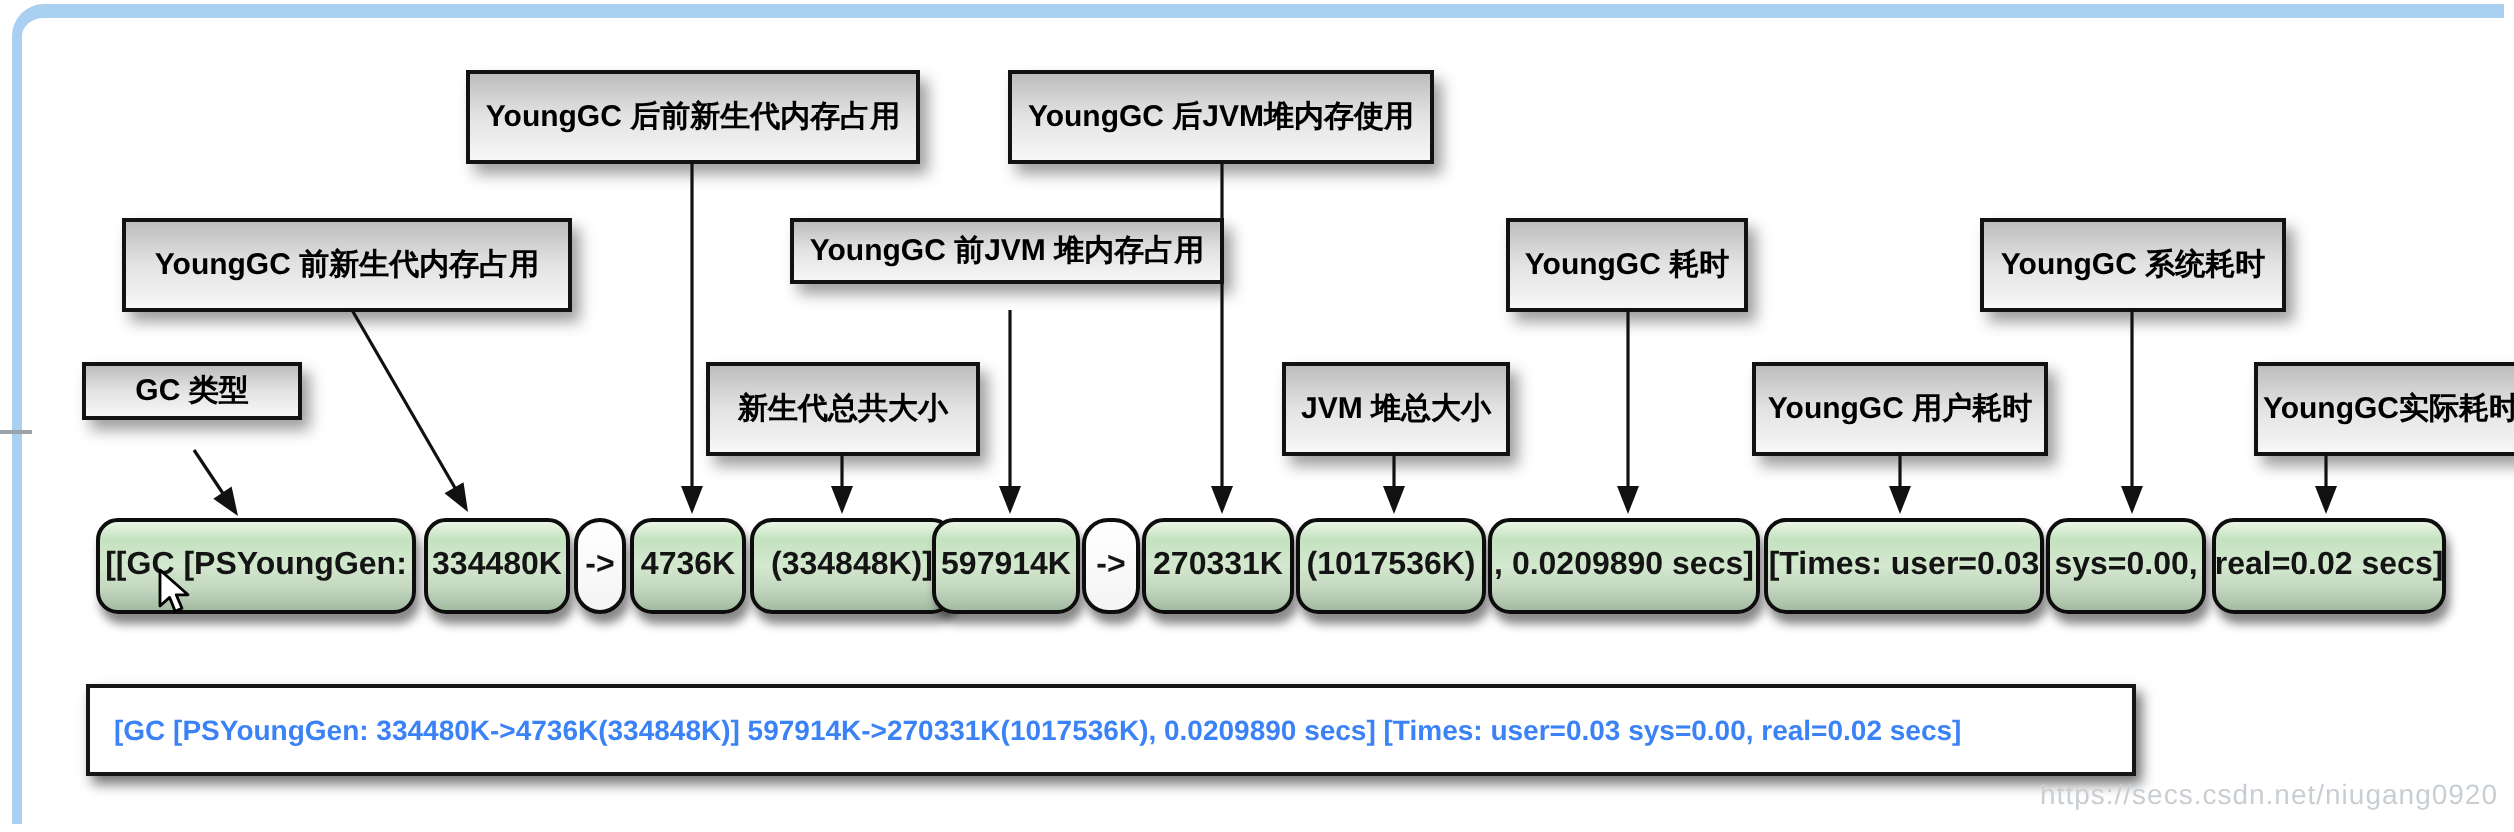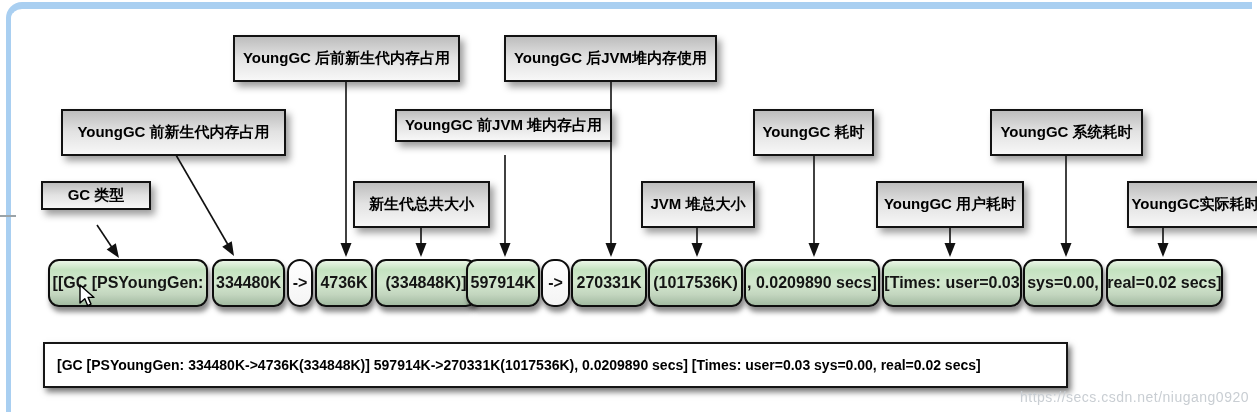--- a/index.html
+++ b/index.html
@@ -35,21 +35,21 @@
   }
   .seg.op{
     background:linear-gradient(180deg,#ffffff 0%, #f4f4f4 100%);
     border-radius:13px;
   }
   .logbox{
     position:absolute; left:43px; top:342px; width:1025px; height:46px;
     background:#ffffff; border:2px solid #161616; box-sizing:border-box;
     box-shadow:3px 4px 6px rgba(0,0,0,0.55);
     display:flex; align-items:center; padding-left:12px;
-    font-size:14px; font-weight:700; color:#000000; white-space:nowrap;
+    font-size:14px; font-weight:700; color:#3b82f6; white-space:nowrap;
   }
   .watermark{
     position:absolute; right:8px; top:389px;
     font-size:14px; color:#c9ced3; letter-spacing:0.5px; white-space:nowrap;
   }
   .cursor{position:absolute; left:76px; top:284px;}
 </style>
 </head>
 <body>
 

